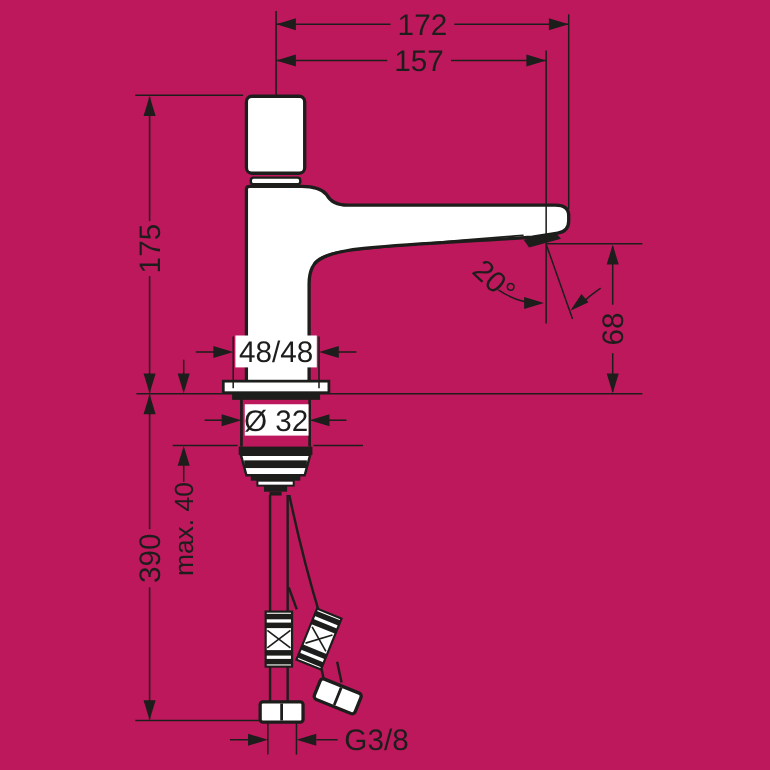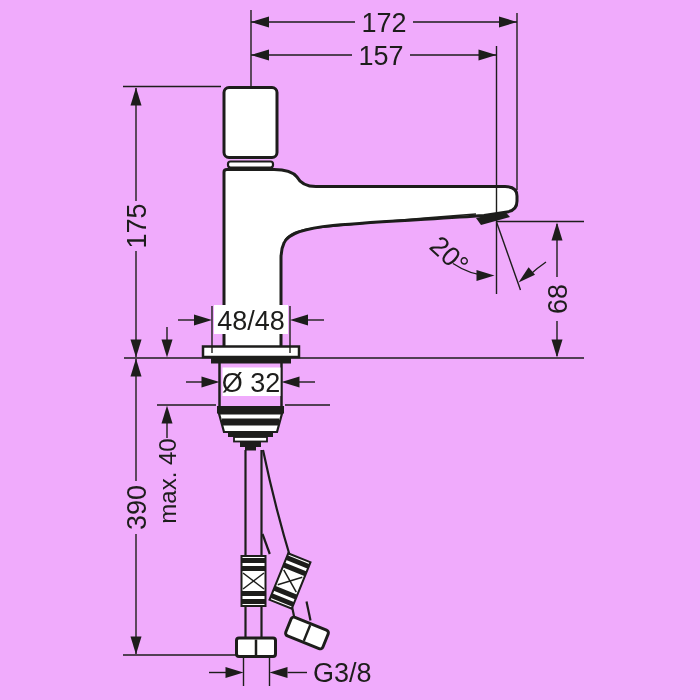--- a/index.html
+++ b/index.html
@@ -1,16 +1,16 @@
 <!DOCTYPE html>
 <html><head>
 <meta charset="utf-8">
 <style>
   html,body{margin:0;padding:0;background:#ffffff;}
-  .stage{position:relative;width:700px;height:700px;background:#f0abfc;overflow:hidden;
+  .stage{position:relative;width:700px;height:700px;background:#be185d;overflow:hidden;
          font-family:"Liberation Sans", sans-serif;}
   svg{display:block}
   svg text{font-family:"Liberation Sans", sans-serif;fill:#1d1d1b;font-size:27px;}
   svg text.small{font-size:24px;}
   .ink{stroke:#1d1d1b;}
 </style>
 </head>
 <body>
 
 <div class="stage">

